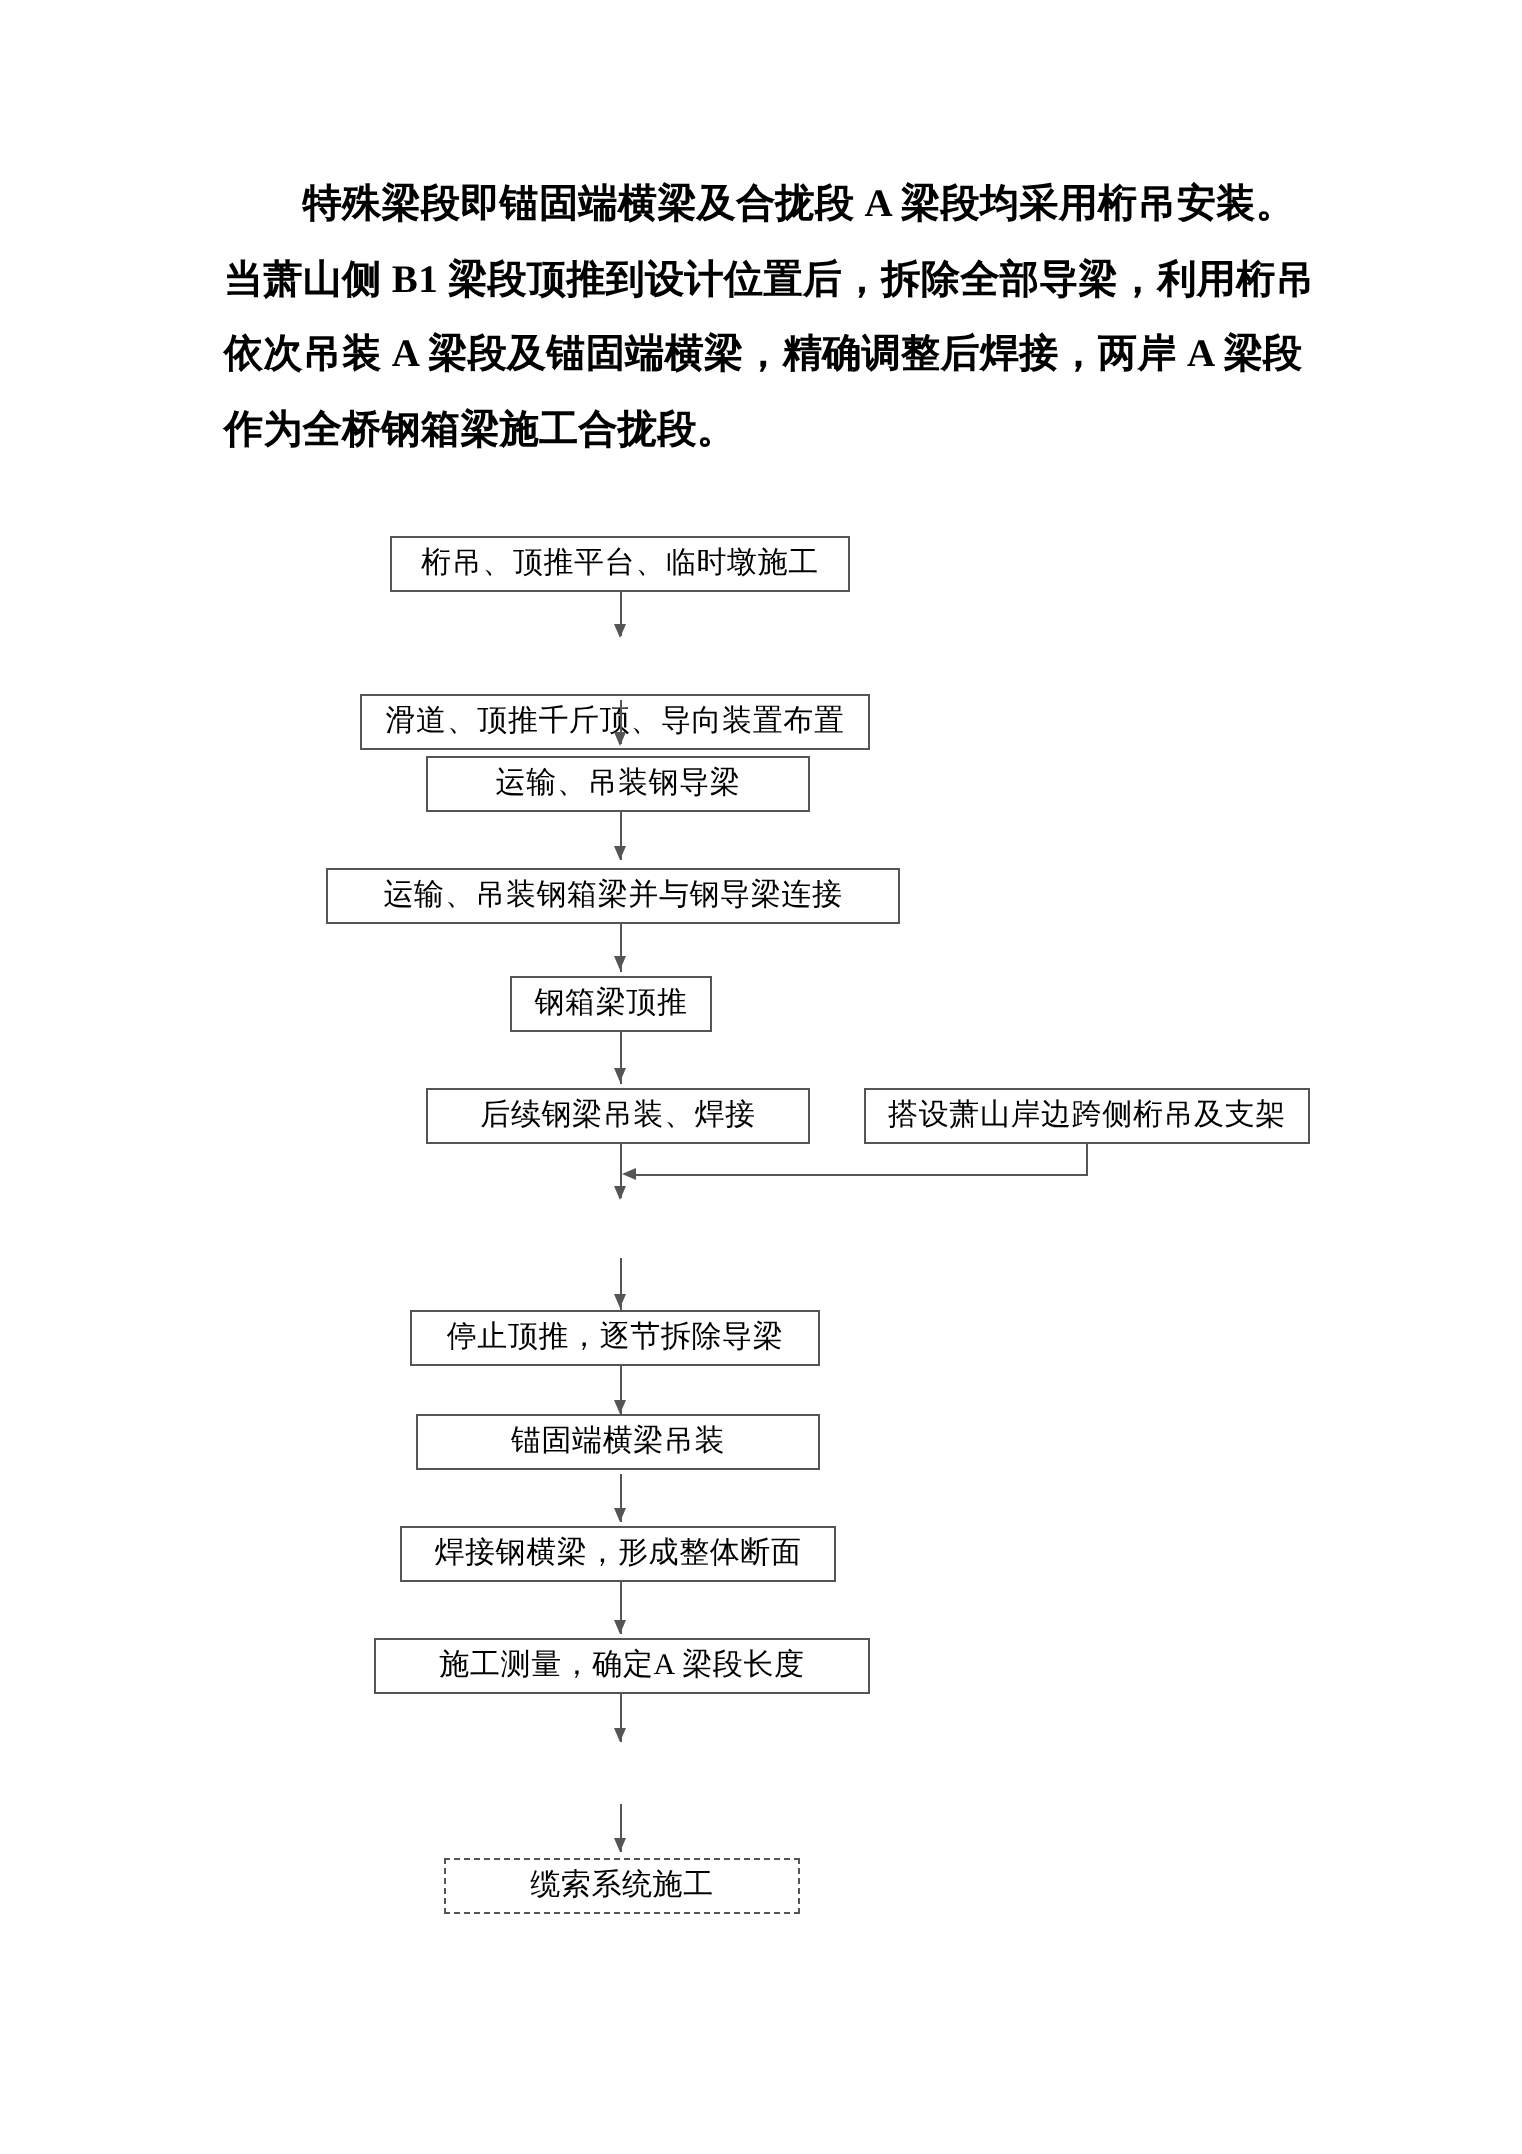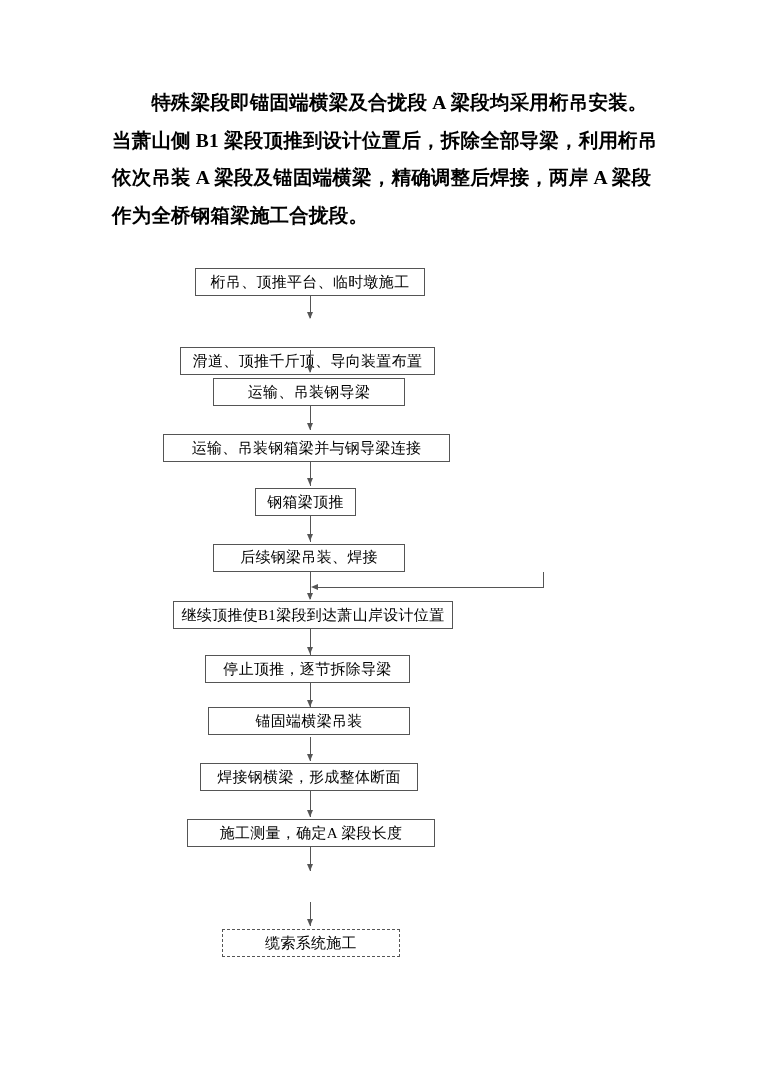--- a/index.html
+++ b/index.html
@@ -123,31 +123,31 @@
     <div class="arrow-down" style="left:306.5px; top:423px;"></div>
 
     <div class="node" style="left:163px; top:434px; width:287px; height:28px;">运输、吊装钢箱梁并与钢导梁连接</div>
     <div class="conn v" style="left:310px; top:462px; height:24px;"></div>
     <div class="arrow-down" style="left:306.5px; top:478px;"></div>
 
     <div class="node" style="left:255px; top:488px; width:101px; height:28px;">钢箱梁顶推</div>
     <div class="conn v" style="left:310px; top:516px; height:26px;"></div>
     <div class="arrow-down" style="left:306.5px; top:534px;"></div>
 
-    <div class="node" style="left:213px; top:544px; width:192px; height:28px;font-family:Liberation Mono, monospace;">后续钢梁吊装、焊接</div>
+    <div class="node" style="left:213px; top:544px; width:192px; height:28px;">后续钢梁吊装、焊接</div>
 
+    <div class="node" style="left:432px; top:544px; width:223px; height:28px;">搭设萧山岸边跨侧桁吊及支架</div>
 
     <div class="conn v" style="left:543px; top:572px; height:15px;"></div>
     <div class="conn h" style="left:318px; top:587px; width:226px;"></div>
     <div class="arrow-left" style="left:311px; top:583.5px;"></div>
 
     <div class="conn v" style="left:310px; top:572px; height:27px;"></div>
     <div class="arrow-down" style="left:306.5px; top:593px;"></div>
 
-    <div class="node" style="left:173px; top:601px; width:280px; height:28px;">继续顶推使B1梁段到达萧山岸设计位置</div>
     <div class="conn v" style="left:310px; top:629px; height:26px;"></div>
     <div class="arrow-down" style="left:306.5px; top:647px;"></div>
 
     <div class="node" style="left:205px; top:655px; width:205px; height:28px;">停止顶推，逐节拆除导梁</div>
     <div class="conn v" style="left:310px; top:683px; height:24px;"></div>
     <div class="arrow-down" style="left:306.5px; top:700px;"></div>
 
     <div class="node" style="left:208px; top:707px; width:202px; height:28px;">锚固端横梁吊装</div>
     <div class="conn v" style="left:310px; top:737px; height:24px;"></div>
     <div class="arrow-down" style="left:306.5px; top:754px;"></div>

